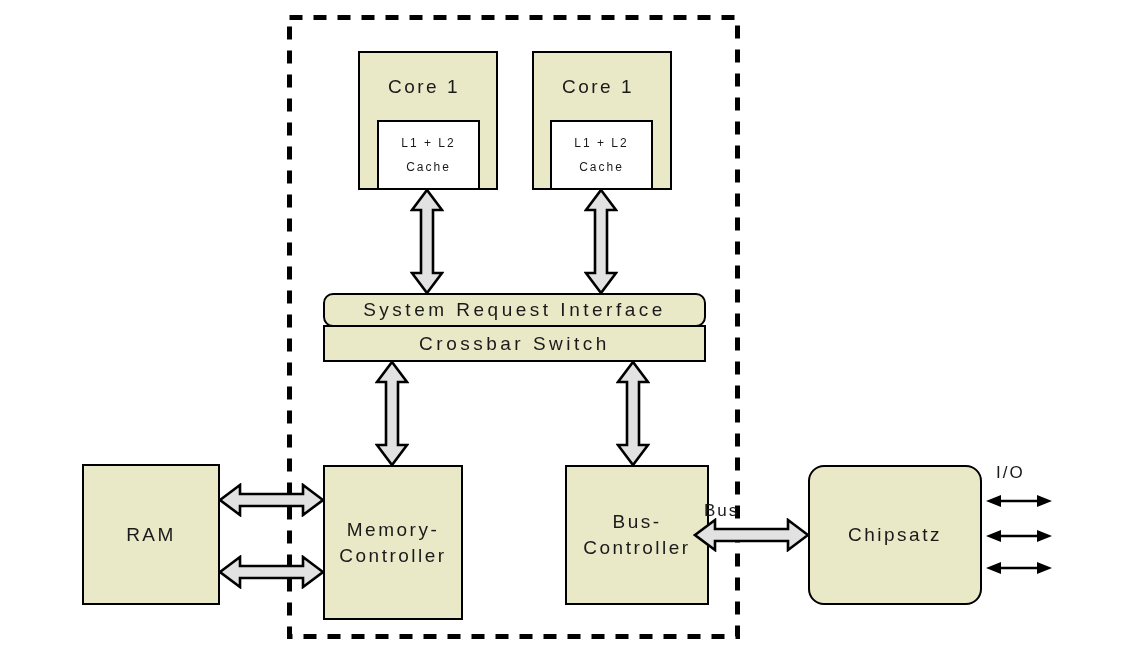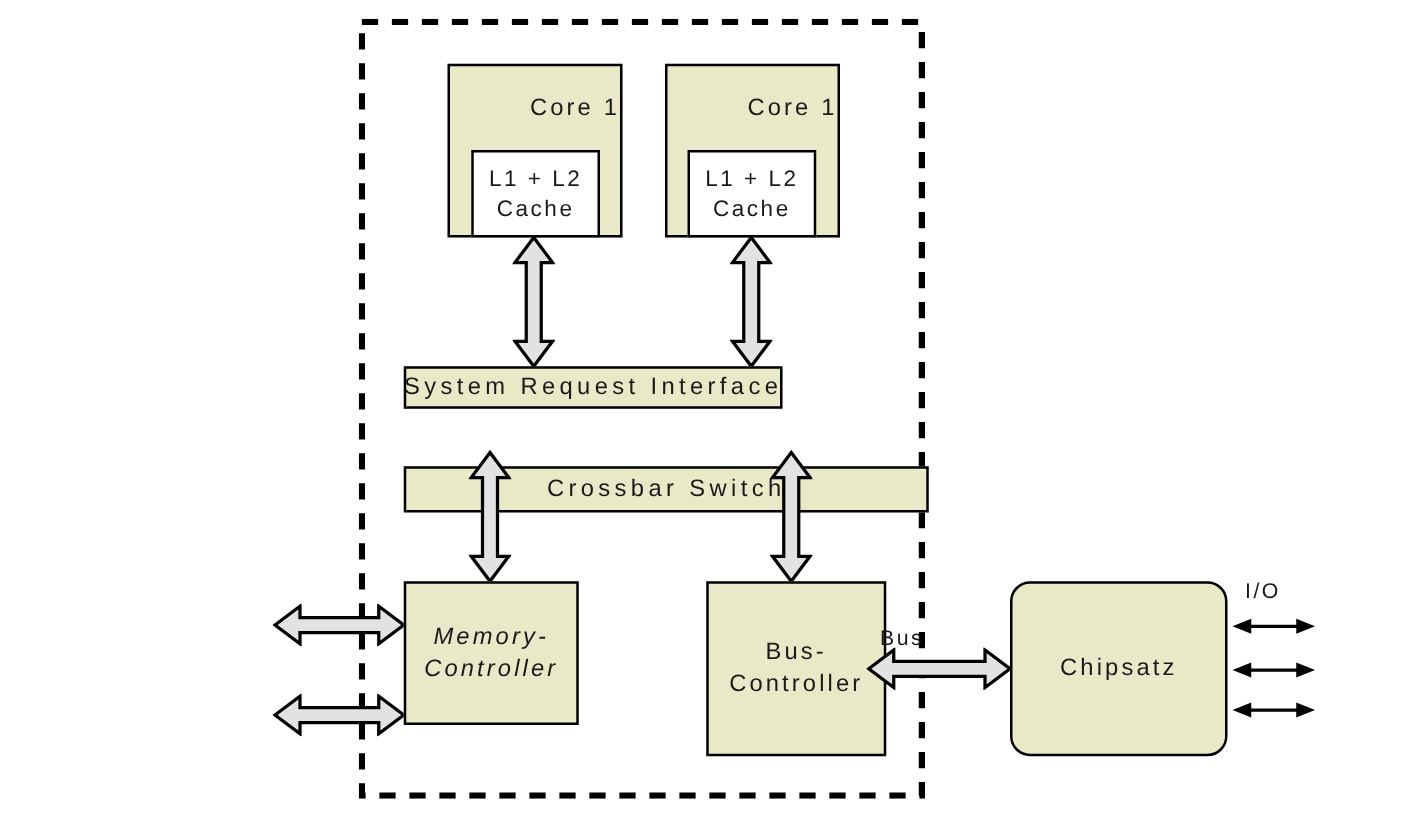--- a/index.html
+++ b/index.html
@@ -42,27 +42,28 @@
     flex-direction: column;
   }
   .label {
     font-size: 19px;
     letter-spacing: 2.5px;
     line-height: 26px;
     white-space: nowrap;
     text-align: center;
   }
   .label.wide { letter-spacing: 3.5px; }
-  .cache-label { font-size: 18px; letter-spacing: 2px; line-height: 24px; }
+  .cache-label { font-size: 12px; letter-spacing: 2px; line-height: 24px; }
   .core-label {
     position: absolute;
     top: 21px;
     left: 0;
     right: 0;
-    text-align: right;
+    text-align: left;
+    padding-left: 28px;
   }
   .float-label {
     position: absolute;
     font-size: 17px;
     letter-spacing: 2px;
     white-space: nowrap;
   }
   svg.arrow polygon, svg.arrow path { vector-effect: non-scaling-stroke; }
   .thick-arrow-shape {
     fill: var(--arrow-fill);
@@ -104,43 +105,46 @@
     <div class="label cache-label">Cache</div>
   </div>
 
   <svg class="abs arrow" style="left:410px; top:188px;" width="34" height="107" viewBox="0 0 34 107">
     <polygon class="thick-arrow-shape" points="17,2 32,22 23,22 23,85 32,85 17,105 2,85 11,85 11,22 2,22"></polygon>
   </svg>
   <svg class="abs arrow" style="left:584px; top:188px;" width="34" height="107" viewBox="0 0 34 107">
     <polygon class="thick-arrow-shape" points="17,2 32,22 23,22 23,85 32,85 17,105 2,85 11,85 11,22 2,22"></polygon>
   </svg>
 
-  <div class="box" style="left:323px; top:293px; width:303px; height:34px;">
+  <div class="box" style="left:323px; top:293px; width:383px; height:34px;border-radius:10px;">
     <div class="label wide">System Request Interface</div>
   </div>
-  <div class="box" style="left:323px; top:325px; width:420px; height:37px;margin-top:48px;">
+  <div class="box" style="left:323px; top:325px; width:383px; height:37px;">
     <div class="label wide">Crossbar Switch</div>
   </div>
 
   <svg class="abs arrow" style="left:375px; top:360px;" width="34" height="107" viewBox="0 0 34 107">
     <polygon class="thick-arrow-shape" points="17,2 32,22 23,22 23,85 32,85 17,105 2,85 11,85 11,22 2,22"></polygon>
   </svg>
   <svg class="abs arrow" style="left:616px; top:360px;" width="34" height="107" viewBox="0 0 34 107">
     <polygon class="thick-arrow-shape" points="17,2 32,22 23,22 23,85 32,85 17,105 2,85 11,85 11,22 2,22"></polygon>
   </svg>
 
+  <div class="box" style="left:82px; top:464px; width:138px; height:141px;">
+    <div class="label">RAM</div>
+  </div>
 
   <svg class="abs arrow" style="left:218px; top:483px;" width="107" height="34" viewBox="0 0 107 34">
     <polygon class="thick-arrow-shape" points="2,17 22,2 22,11 85,11 85,2 105,17 85,32 85,23 22,23 22,32"></polygon>
   </svg>
   <svg class="abs arrow" style="left:218px; top:555px;" width="107" height="34" viewBox="0 0 107 34">
     <polygon class="thick-arrow-shape" points="2,17 22,2 22,11 85,11 85,2 105,17 85,32 85,23 22,23 22,32"></polygon>
   </svg>
 
-  <div class="box" style="left:323px; top:465px; width:140px; height:115px;font-style:italic;">
+  <div class="box" style="left:323px; top:465px; width:140px; height:155px;">
     <div class="label">Memory-</div>
     <div class="label">Controller</div>
   </div>
 
   <div class="box" style="left:565px; top:465px; width:144px; height:140px;">
     <div class="label">Bus-</div>
     <div class="label">Controller</div>
   </div>
 
   <svg class="abs arrow" style="left:693px; top:518px;" width="117" height="34" viewBox="0 0 117 34">

